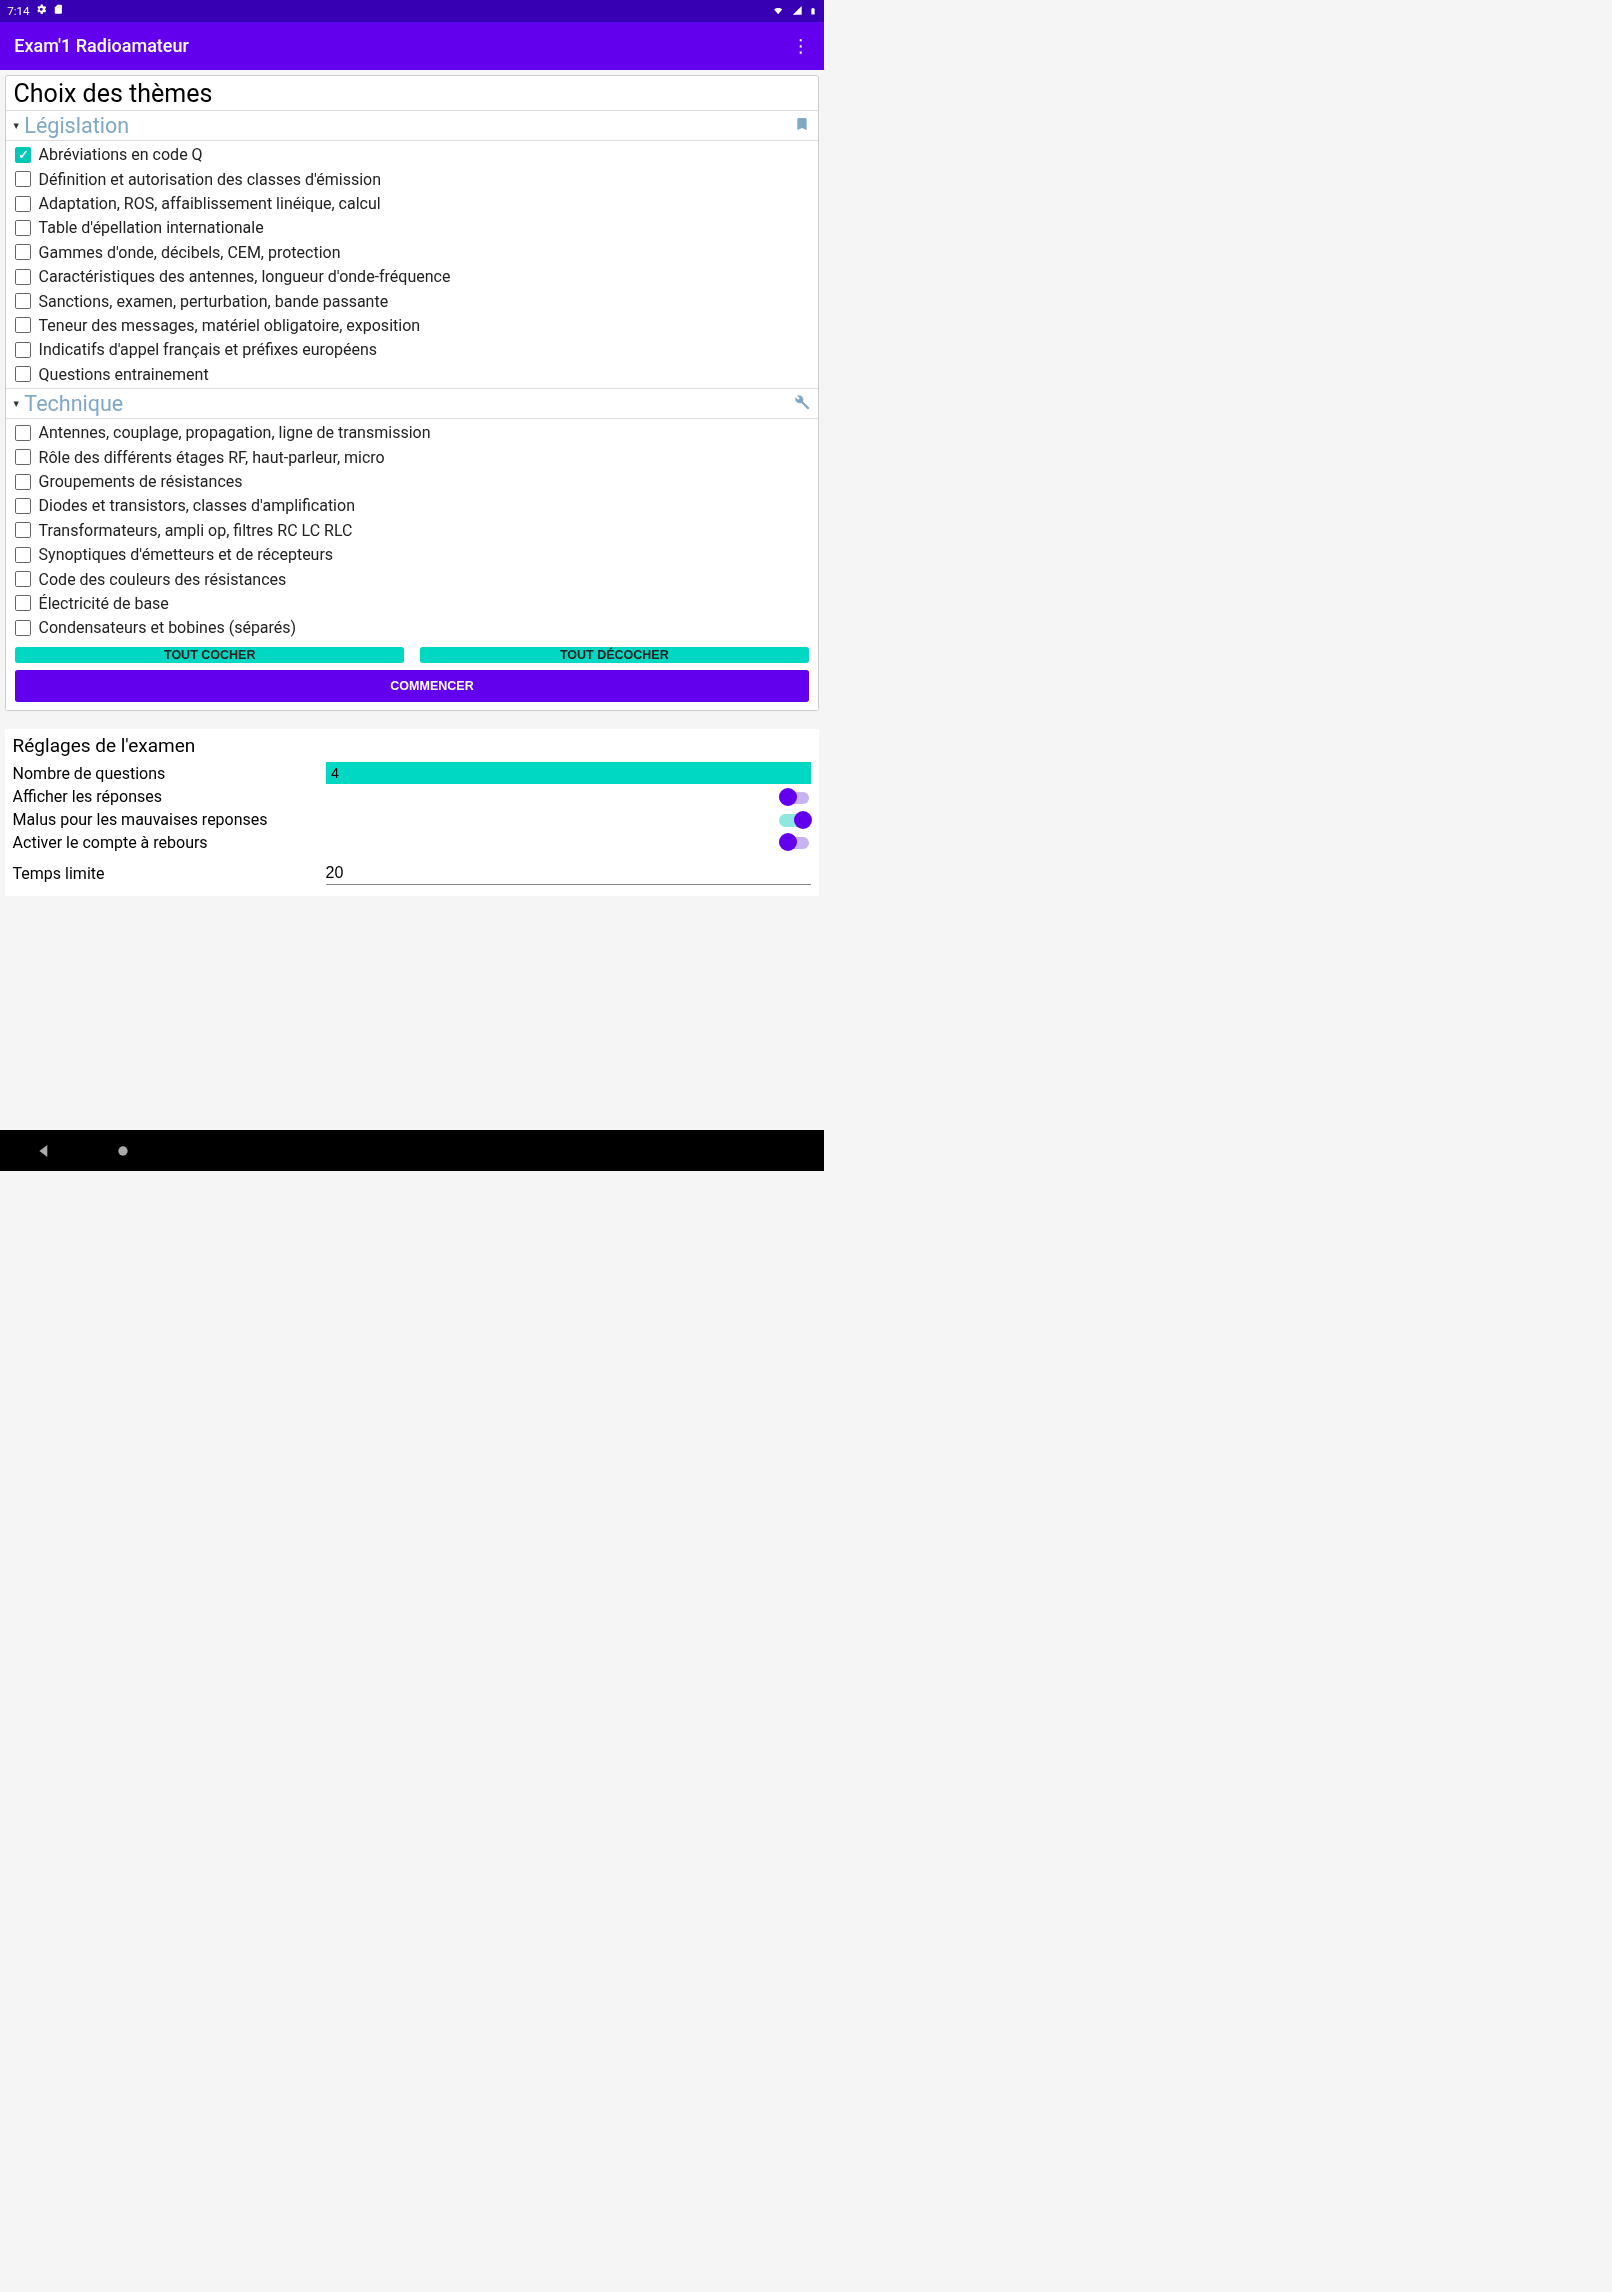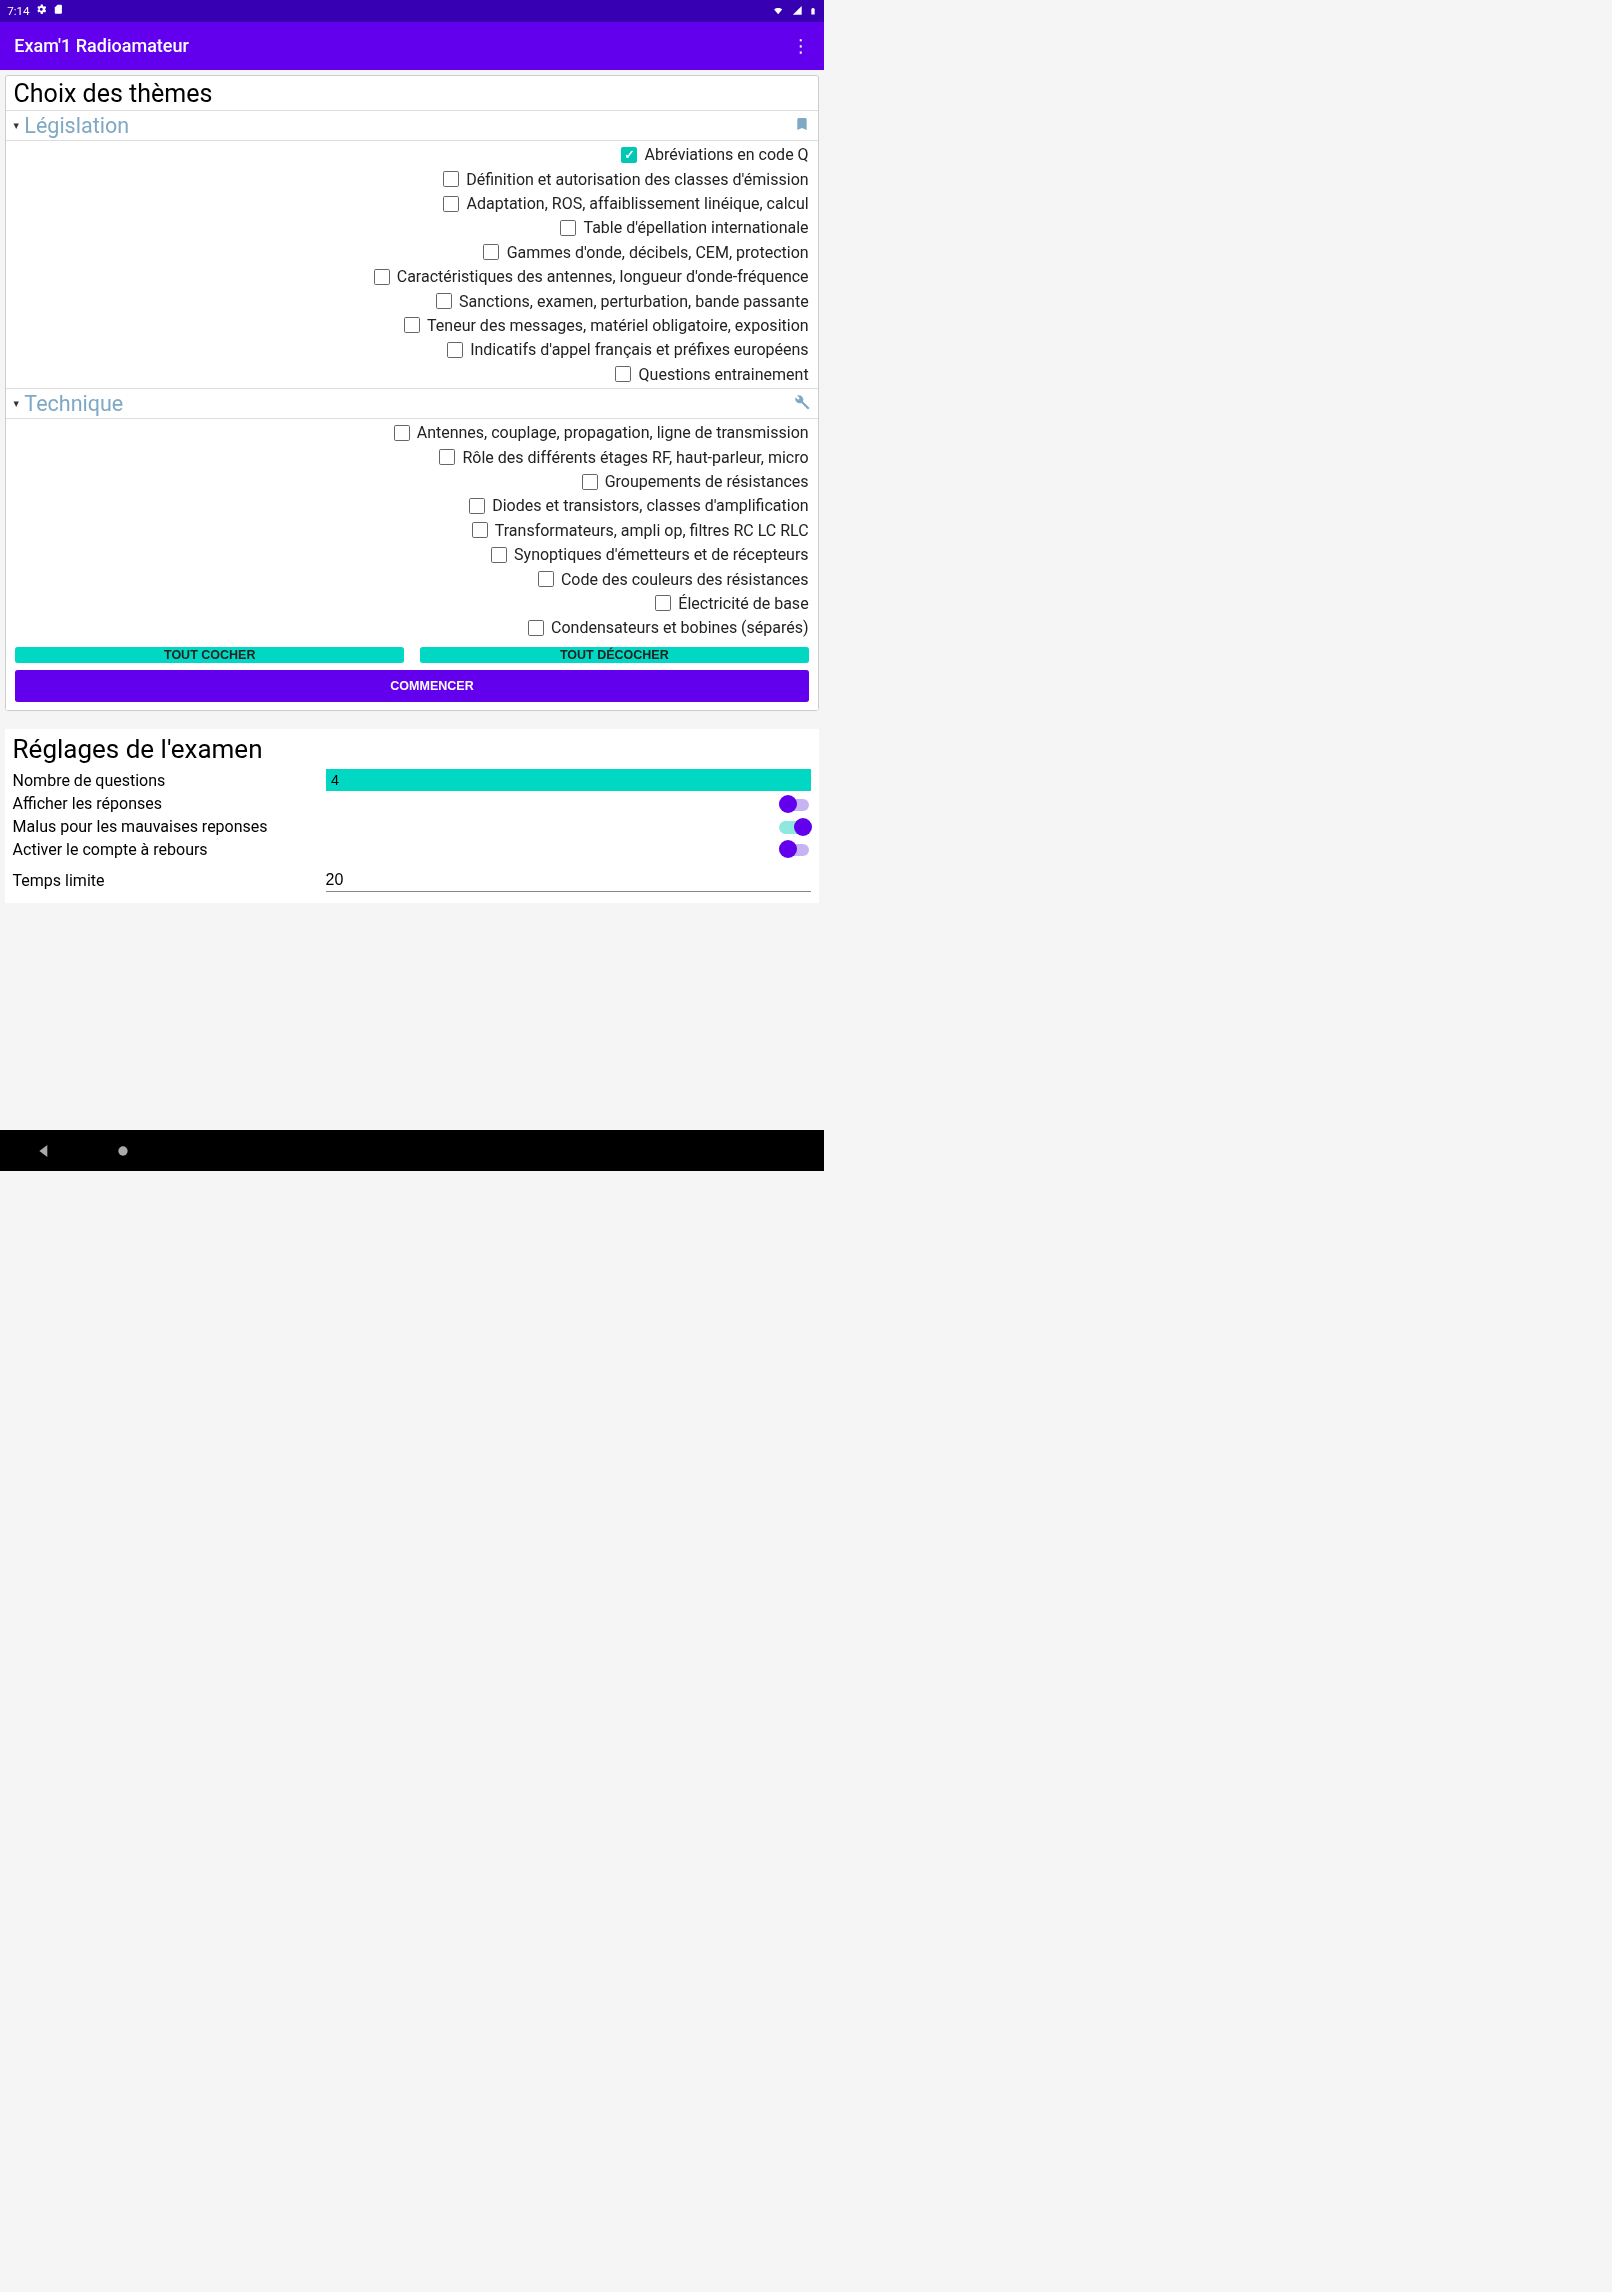--- a/index.html
+++ b/index.html
@@ -72,21 +72,20 @@
   }
   .section-icon { color: #7ea8c4; }
   .items { padding: 1.8px 0; }
   .check-row {
     display: flex;
     align-items: center;
     padding: 2.7px 9px;
     gap: 7.2px;
     font-size: 16px;
     color: #222;
-    justify-content: flex-end;
   }
   .checkbox {
     width: 16px;
     height: 16px;
     border: 1.8px solid #666;
     border-radius: 1.8px;
     flex-shrink: 0;
     display: flex;
     align-items: center;
     justify-content: center;
@@ -119,21 +118,21 @@
     text-transform: uppercase;
   }
   .btn-teal { background: #00D8C4; color: #222; }
   .btn-purple-row { padding: 3.6px 9px 7.2px 9px; background:#fff;}
   .btn-purple { background: #6200EE; color: #fff; width: 100%; height: 32px; border:none; border-radius:2.7px; font-size:12.5px; font-weight:600;padding-left:40px;}
   .settings {
     background: #fff;
     padding: 3.6px 3.6px 9px 3.6px;
   }
   .settings-title {
-    font-size: 26px;
+    font-size: 19px;
     padding: 1.8px 3.6px 3.6px 3.6px;
   }
   .setting-row {
     display: flex;
     align-items: center;
     padding: 1.8px 3.6px;
     font-size: 16px;
   }
   .setting-label { flex: 0 0 313px; }
   .setting-control { flex: 1; display: flex; align-items: center; }

